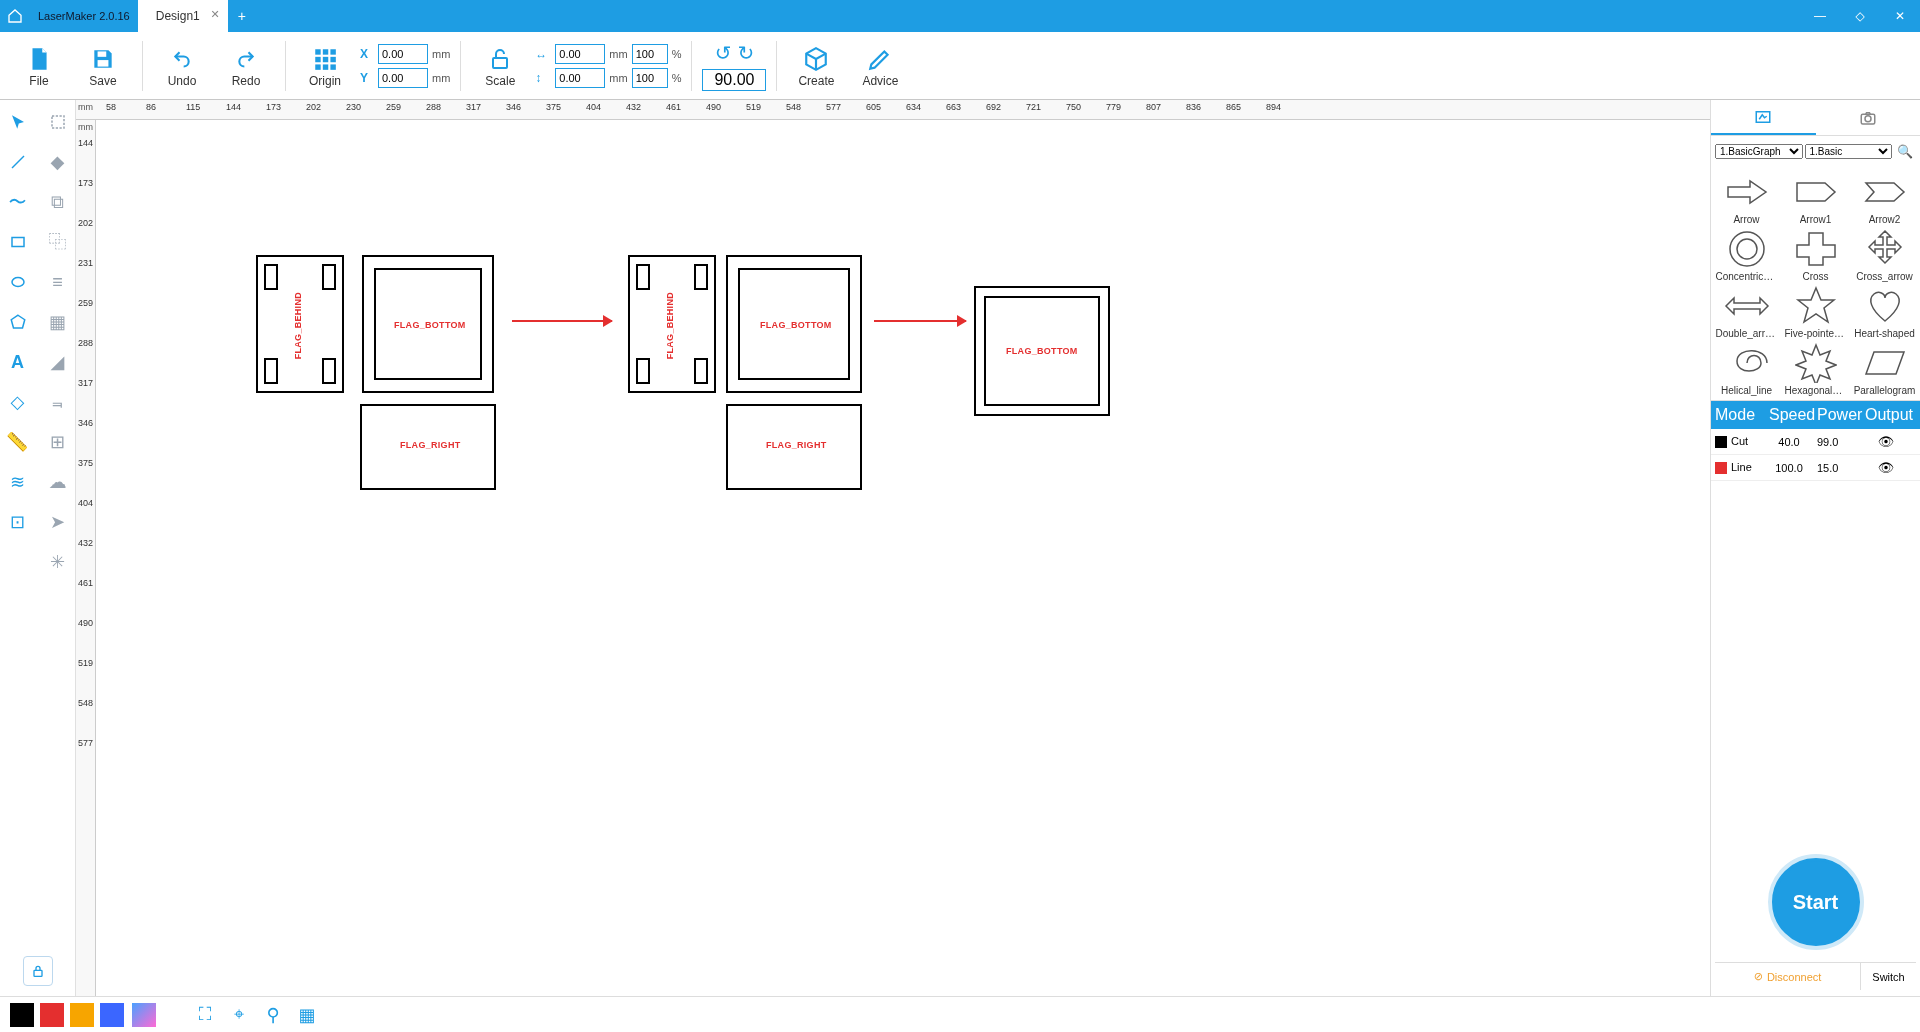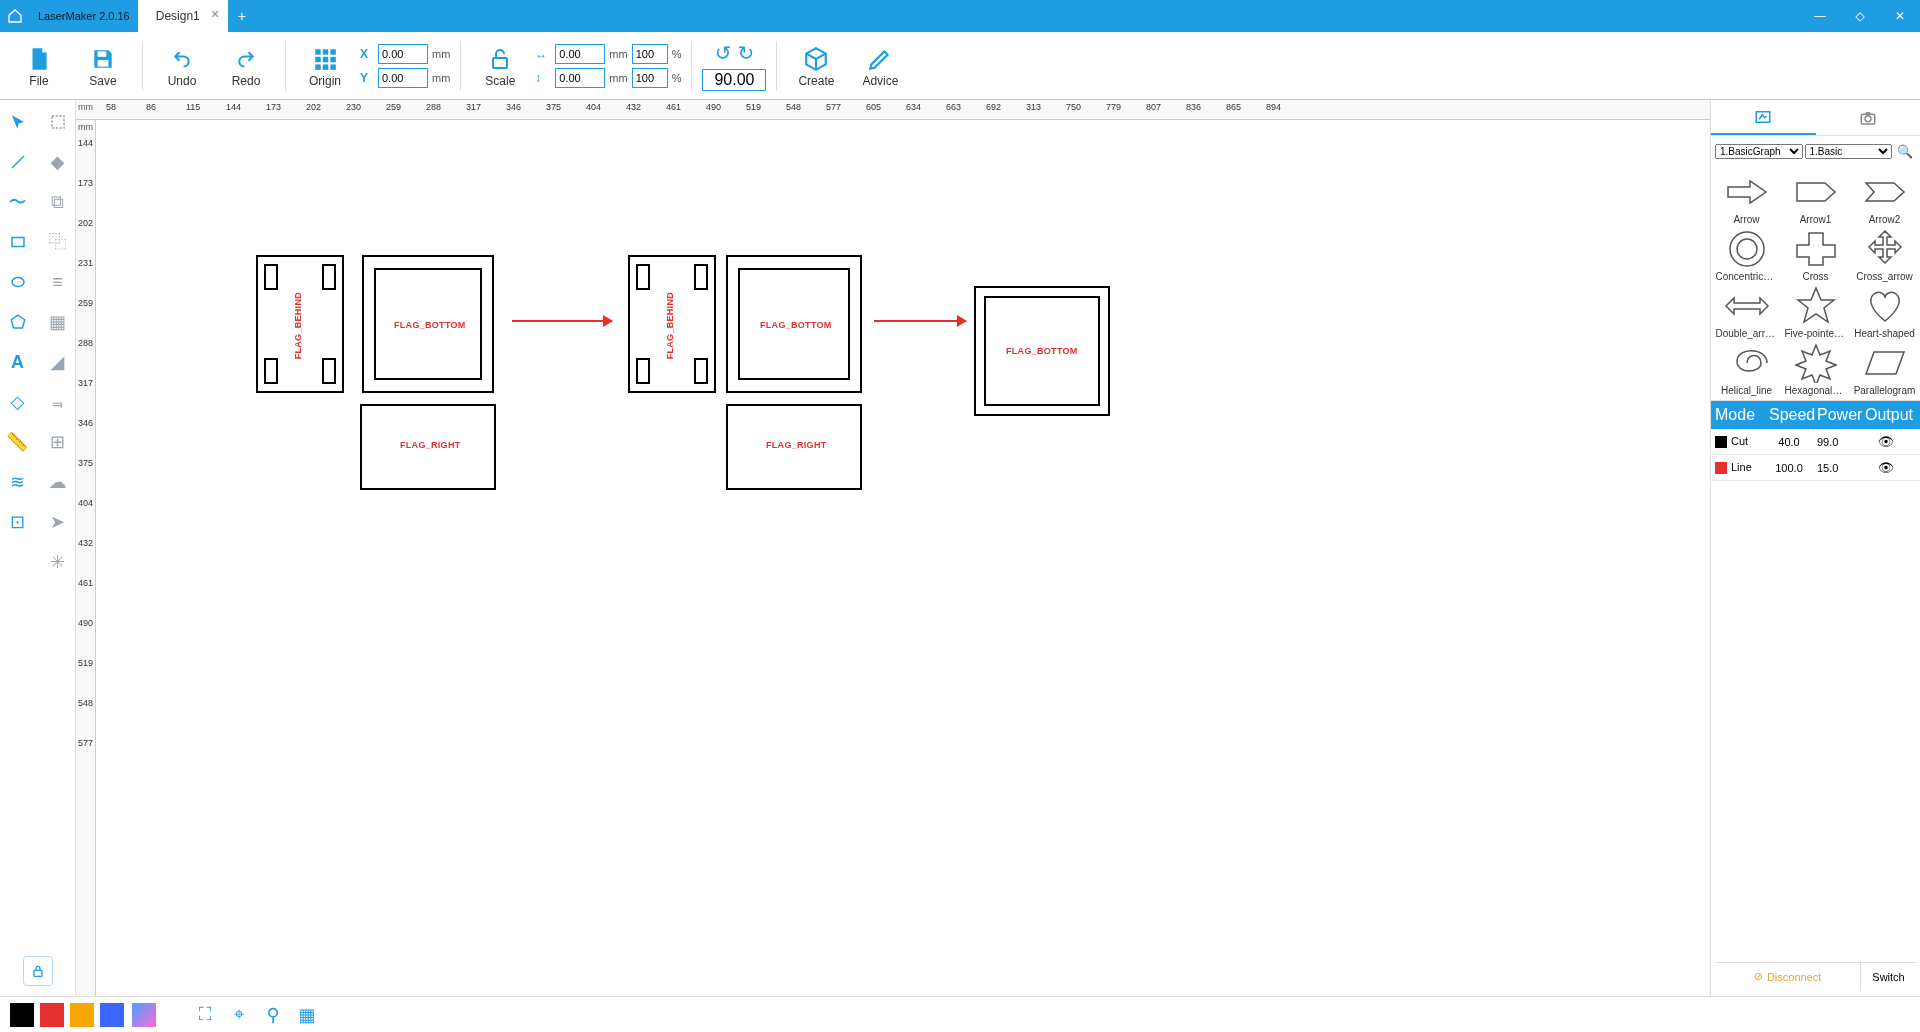--- a/index.html
+++ b/index.html
@@ -326,21 +326,21 @@
           <span class="rtick" style="left: 550px;">432</span>
           <span class="rtick" style="left: 590px;">461</span>
           <span class="rtick" style="left: 630px;">490</span>
           <span class="rtick" style="left: 670px;">519</span>
           <span class="rtick" style="left: 710px;">548</span>
           <span class="rtick" style="left: 750px;">577</span>
           <span class="rtick" style="left: 790px;">605</span>
           <span class="rtick" style="left: 830px;">634</span>
           <span class="rtick" style="left: 870px;">663</span>
           <span class="rtick" style="left: 910px;">692</span>
-          <span class="rtick" style="left: 950px;">313</span>
+          <span class="rtick" style="left: 950px;">721</span>
           <span class="rtick" style="left: 990px;">750</span>
           <span class="rtick" style="left: 1030px;">779</span>
           <span class="rtick" style="left: 1070px;">807</span>
           <span class="rtick" style="left: 1110px;">836</span>
           <span class="rtick" style="left: 1150px;">865</span>
           <span class="rtick" style="left: 1190px;">894</span>
         </div>
     </div>
     <div class="stage-row">
       <div class="ruler-v">
@@ -543,20 +543,21 @@
           <div class="layer-row">
             <div class="c-mode"><span class="swatch" style="background:#e42f2f"></span>Line</div>
             <div class="c-speed">100.0</div>
             <div class="c-power">15.0</div>
             <div class="c-out eye">👁</div>
           </div>
         </div>
     </div>
 
     <div class="start-area">
+      <div class="start-btn">Start</div>
       <div class="conn-row">
         <div class="conn-disc">
             <span>⊘</span>
             <span>Disconnect</span>
           </div>
         <div class="conn-switch">Switch</div>
       </div>
     </div>
   </div>
 </div>

